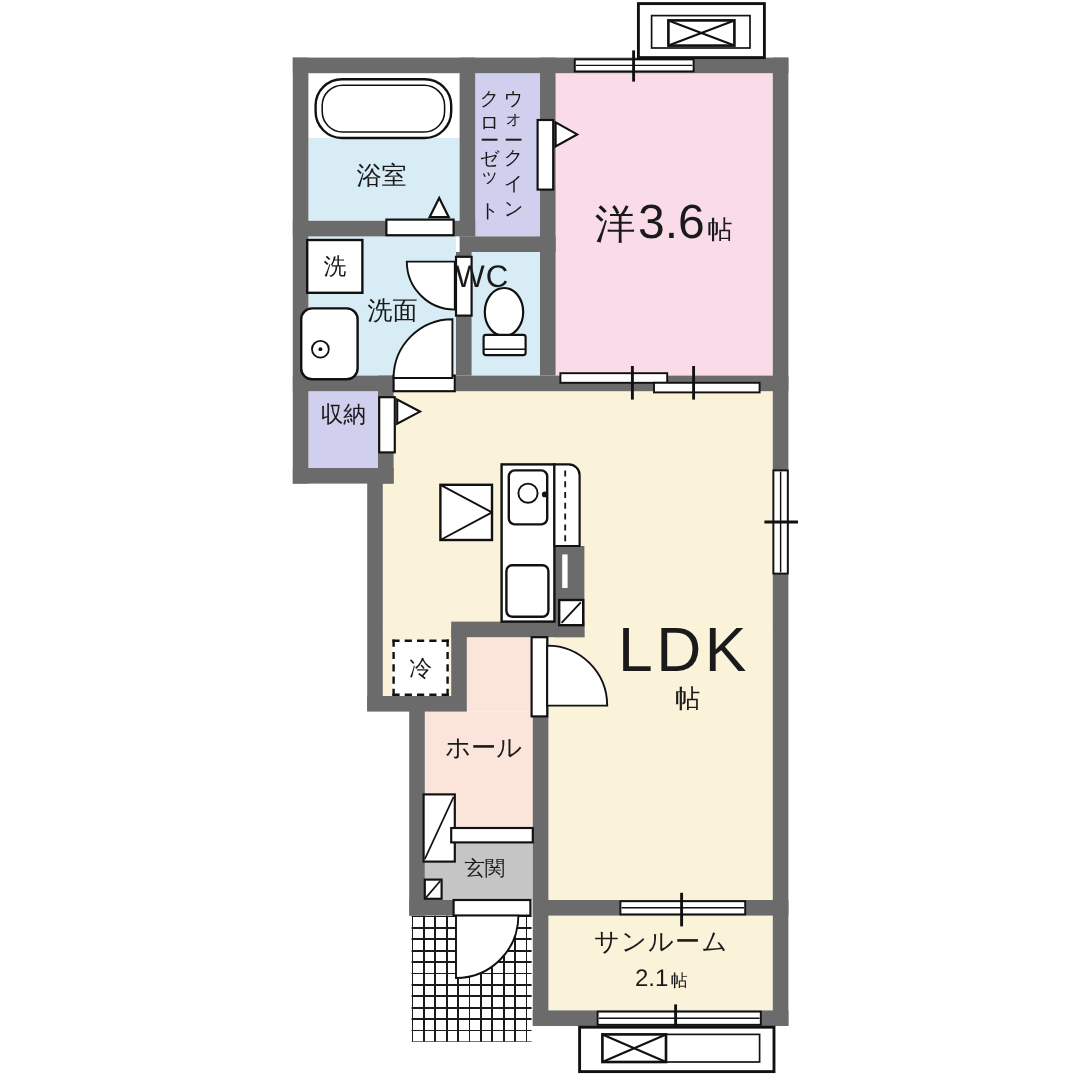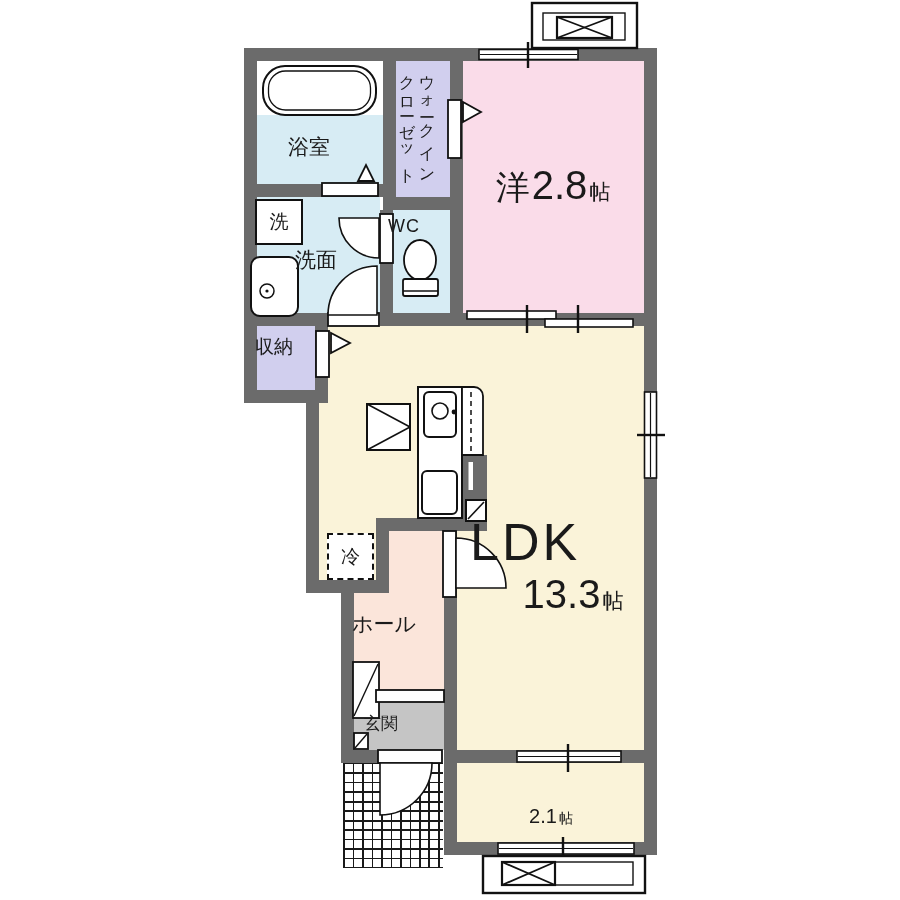--- a/index.html
+++ b/index.html
@@ -10,21 +10,21 @@
   .c-blue{background:#d7ecf4;}
   .c-lav{background:#d1cfee;}
   .c-pink{background:#fadce9;}
   .c-cream{background:#faf3d9;}
   .c-peach{background:#fbe5da;}
   .c-gray{background:#c5c5c5;}
   .c-white{background:#ffffff;}
   .box{position:absolute;background:#fff;border:2px solid #111;box-sizing:border-box;
        display:flex;align-items:center;justify-content:center;}
   .box-dashed{border:2px dashed #111;}
-  .lbl{position:absolute;text-align:left;white-space:nowrap;line-height:1.15;}
+  .lbl{position:absolute;text-align:center;white-space:nowrap;line-height:1.15;}
   .lbl-row{display:flex;align-items:baseline;justify-content:center;gap:2px;}
   .vtext{position:absolute;writing-mode:vertical-rl;text-orientation:mixed;
          font-size:16px;letter-spacing:4px;line-height:20px;}
   .porch{position:absolute;background:#ffffff;
      background-image:
        repeating-linear-gradient(to right,#1a1a1a 0 1.5px,transparent 1.5px 9.5px),
        repeating-linear-gradient(to bottom,#1a1a1a 0 1.5px,transparent 1.5px 9.5px);}
   svg{position:absolute;left:0;top:0;}
 </style>
 </head>
@@ -185,48 +185,50 @@
       <line x1="502" y1="885" x2="555" y2="862" stroke-width="1.8"></line>
     </g>
   </svg>
 
   <div class="lbl" style="left:288px;top:135px;width:60px;font-size:21px">
     <span>浴室</span>
   </div>
   <div class="lbl" style="left:295px;top:248px;width:64px;font-size:21px">
     <span>洗面</span>
   </div>
-  <div class="lbl" style="left:388px;top:216px;width:52px;font-size:18px;letter-spacing:1px">
+  <div class="lbl" style="left:376px;top:216px;width:52px;font-size:26px;letter-spacing:1px">
     <span>WC</span>
   </div>
   <div class="vtext" style="left:417px;top:64px">
     <span>ウォークイン</span>
   </div>
   <div class="vtext" style="left:397px;top:64px">
     <span>クローゼット</span>
   </div>
   <div class="lbl lbl-row" style="left:462px;top:162px;width:182px">
     <span style="font-size:34px">洋</span>
-      <span style="font-size:40px">2.8</span>
+      <span style="font-size:40px">3.6</span>
       <span style="font-size:21px">帖</span>
   </div>
   <div class="lbl" style="left:255px;top:336px;width:62px;font-size:19px">
     <span>収納</span>
   </div>
   <div class="lbl" style="left:470px;top:513px;width:200px;font-size:52px;letter-spacing:3px">
     <span>LDK</span>
   </div>
   <div class="lbl lbl-row" style="left:463px;top:571px;width:220px">
-    <span style="font-size:40px">13.3</span>
       <span style="font-size:21px">帖</span>
   </div>
   <div class="lbl" style="left:352px;top:612px;width:102px;font-size:21px">
     <span>ホール</span>
   </div>
   <div class="lbl" style="left:364px;top:714px;width:80px;font-size:17px">
     <span>玄関</span>
+  </div>
+  <div class="lbl" style="left:459px;top:774px;width:184px;font-size:21px;letter-spacing:1px">
+    <span>サンルーム</span>
   </div>
   <div class="lbl lbl-row" style="left:459px;top:805px;width:184px">
     <span style="font-size:20px">2.1</span>
       <span style="font-size:14px">帖</span>
   </div>
 
 </div>
 
 </body></html>

